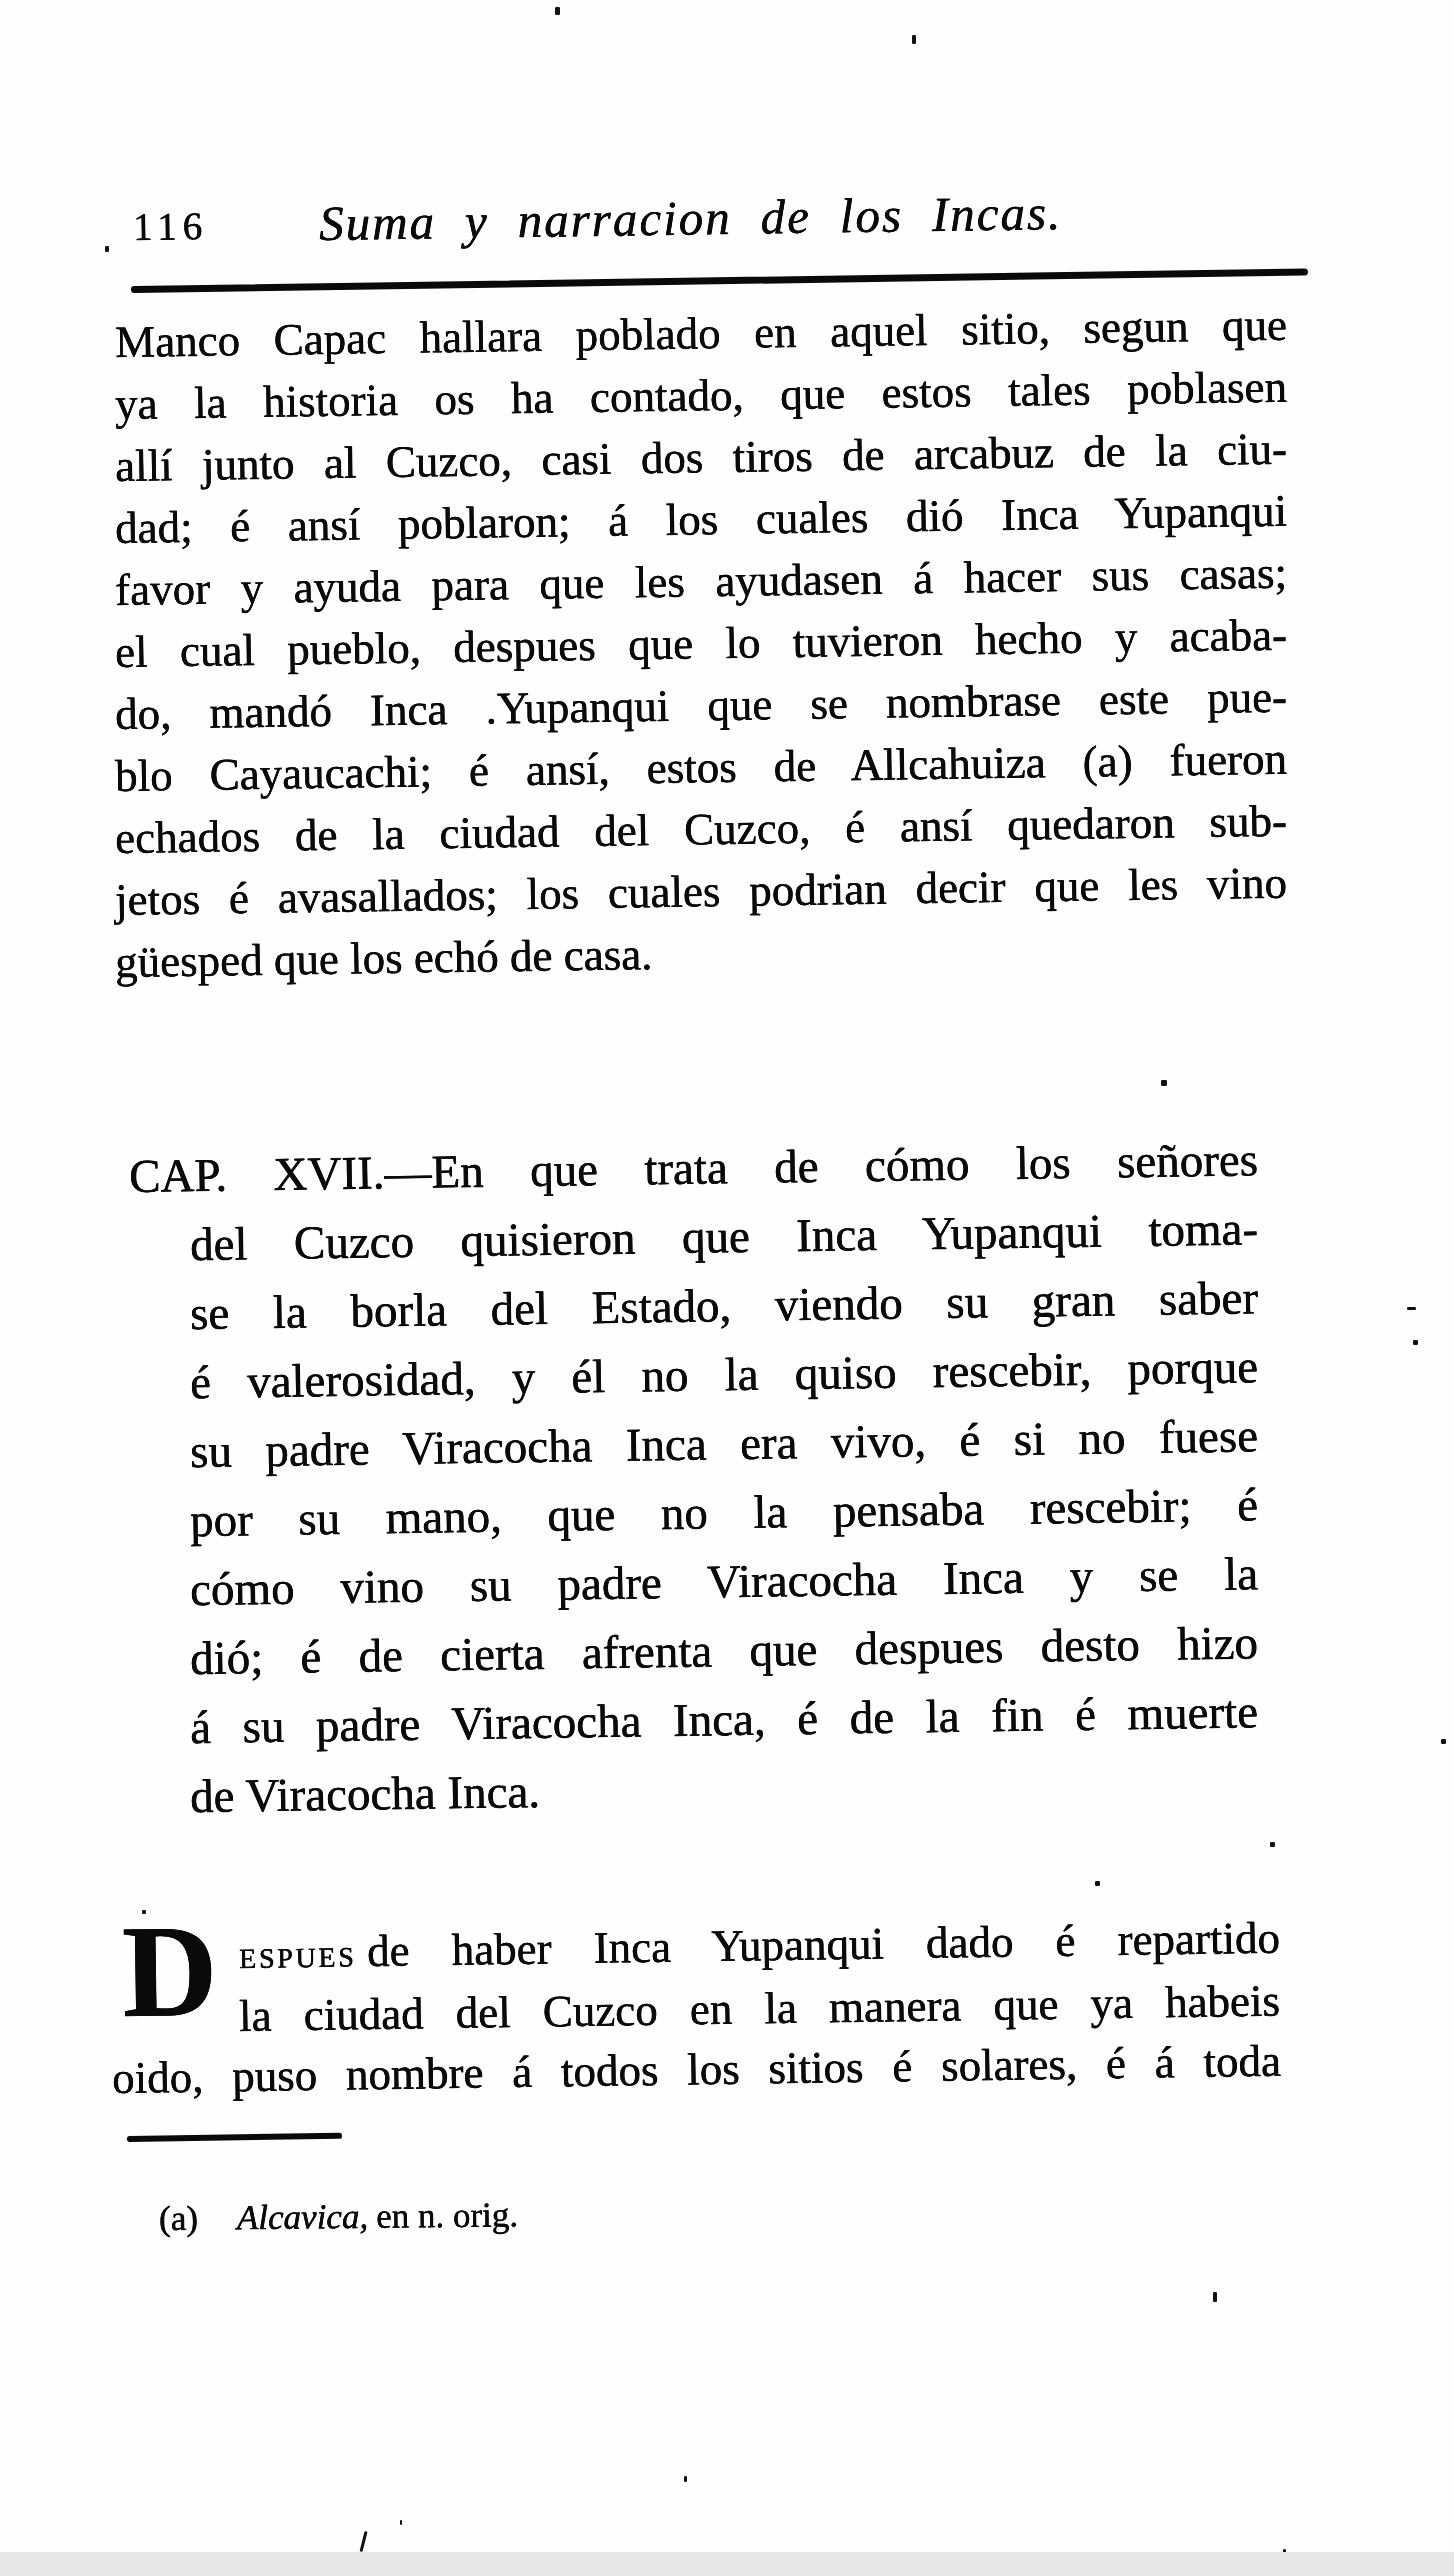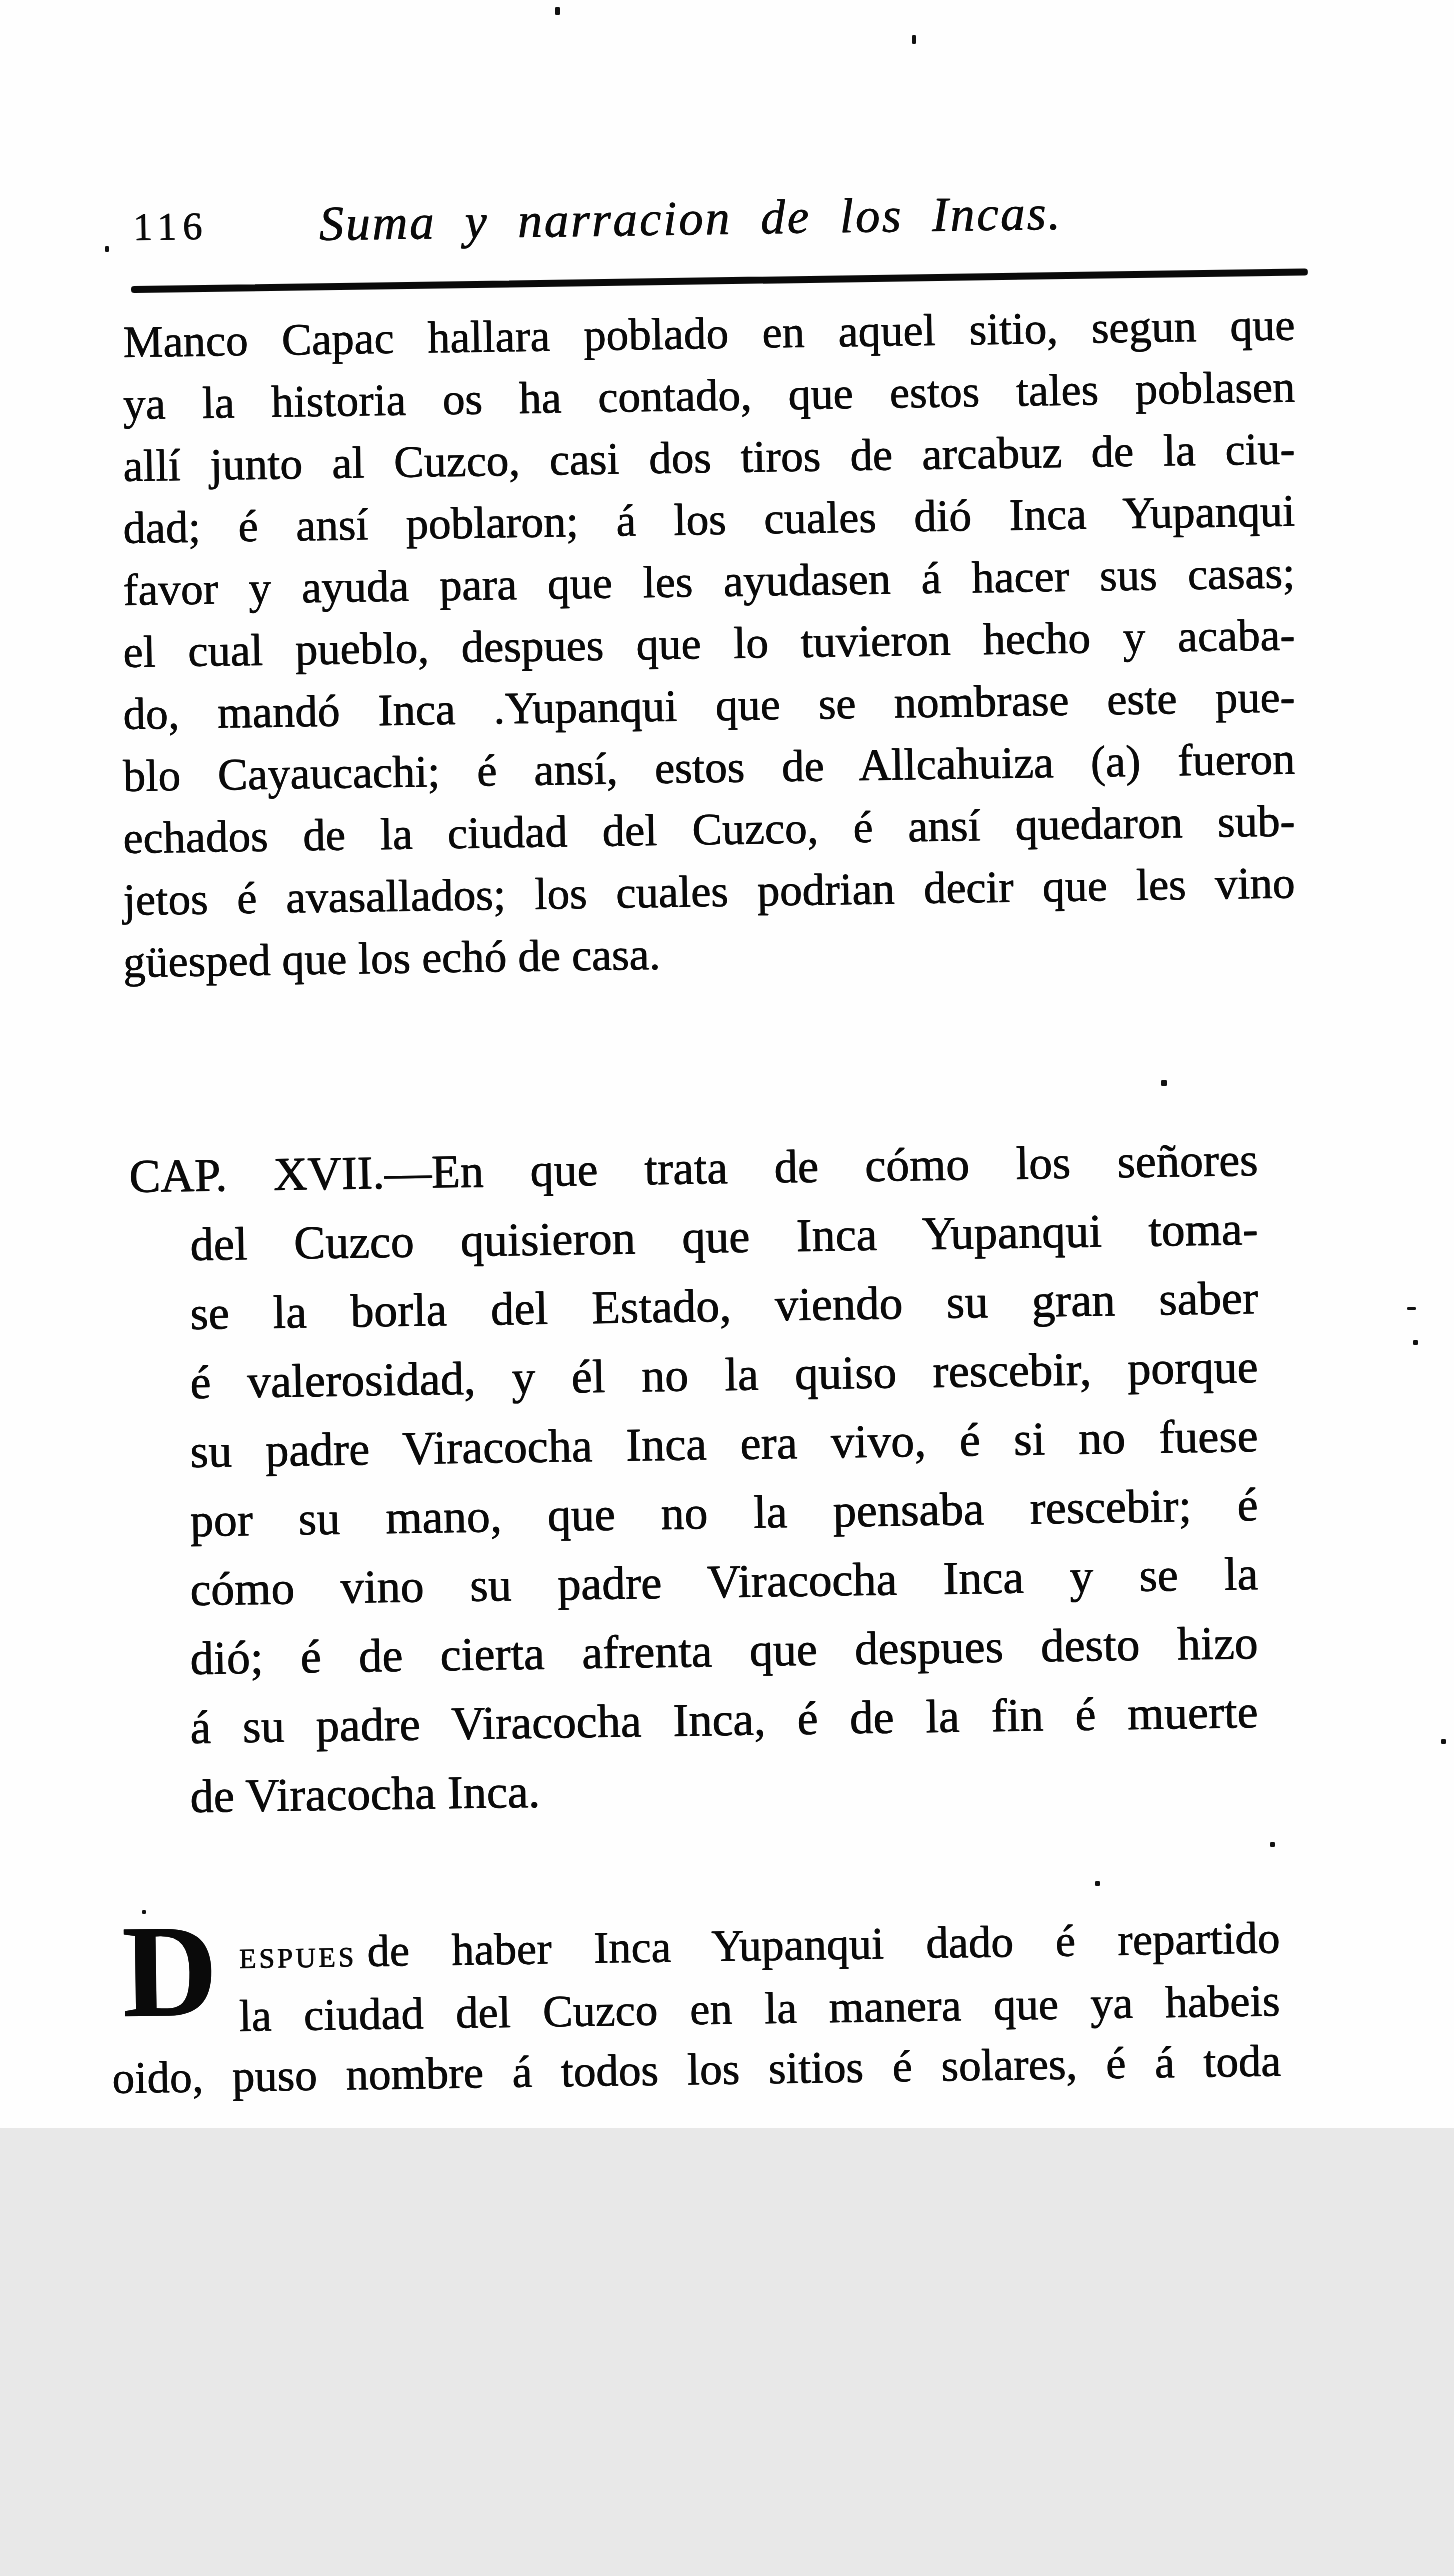--- a/index.html
+++ b/index.html
@@ -3,21 +3,21 @@
 <meta charset="utf-8">
 <style>
   html, body {
     margin: 0;
     padding: 0;
     background: #e8e8e8;
   }
   #page {
     position: relative;
     width: 1454px;
-    height: 2128px;
+    height: 2552px;
     background: #fefefe;
     overflow: hidden;
     font-family: "Liberation Serif", serif;
     color: #0a0a0a;
     text-shadow: 0.4px 0 0 currentColor, 0 0.3px 0 currentColor;
   }
   .skew {
     transform: rotate(-0.85deg);
     transform-origin: 0 50%;
   }
@@ -49,21 +49,20 @@
     border-radius: 3.3px;
   }
   
   #paragraph-1 {
     position: absolute;
     left: 115px;
     top: 311px;
     width: 1172px;
     font-size: 45px;
     line-height: 62px;
-    margin-left: 8px;
   }
   .jline {
     text-align: justify;
     text-align-last: justify;
   }
   .lastline {
     text-align: left;
     text-align-last: left;
   }
   

